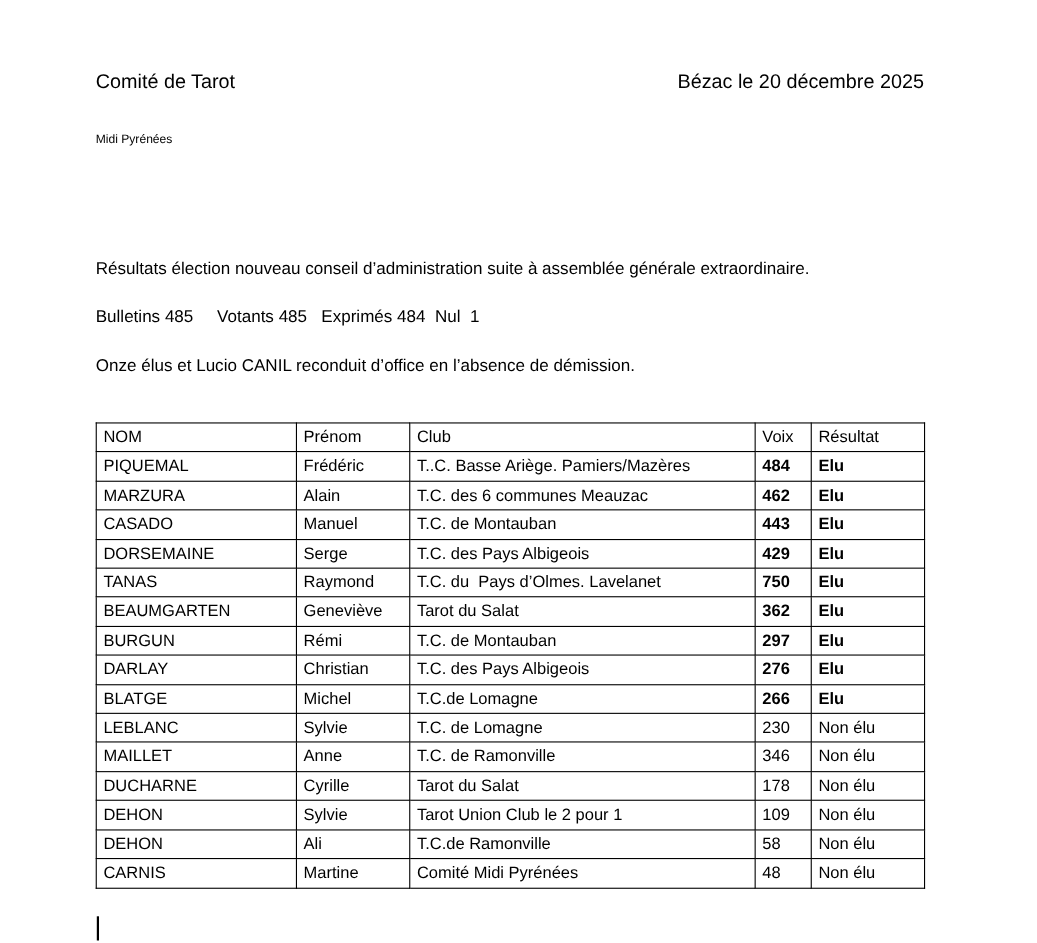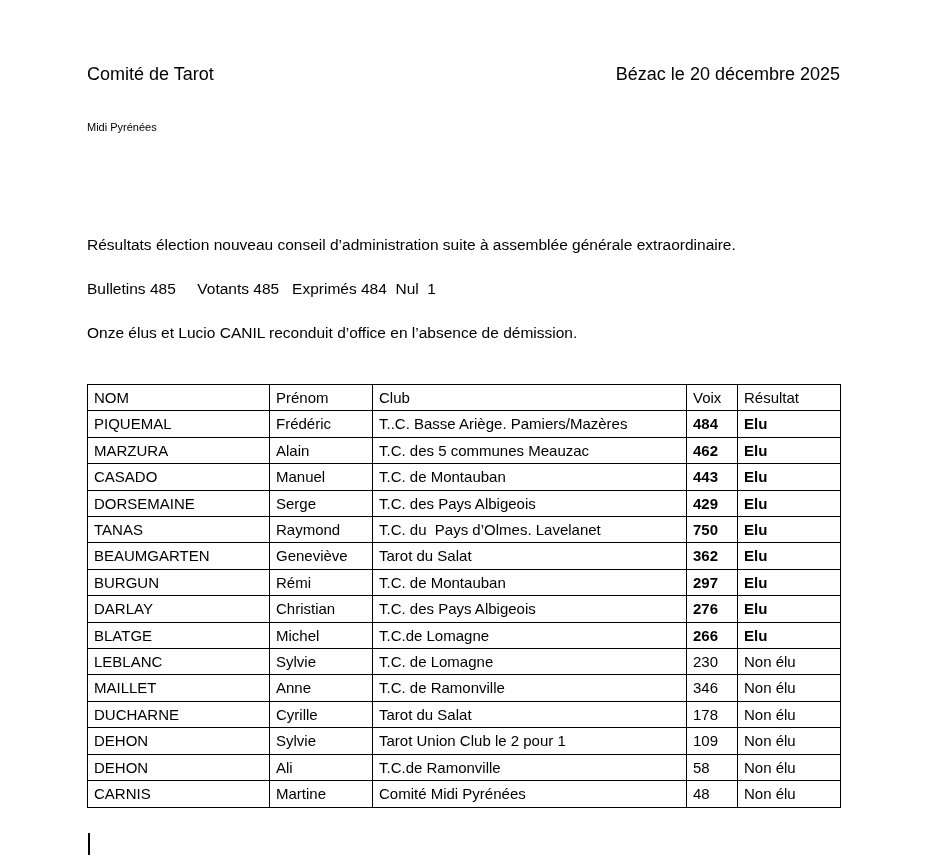--- a/index.html
+++ b/index.html
@@ -148,21 +148,21 @@
         <tr class="elu">
           <td class="nom-cell">PIQUEMAL</td>
           <td class="prenom-cell">Frédéric</td>
           <td class="club-cell">T..C. Basse Ariège. Pamiers/Mazères</td>
           <td class="voix-cell">484</td>
           <td class="res-cell">Elu</td>
         </tr>
         <tr class="elu">
           <td class="nom-cell">MARZURA</td>
           <td class="prenom-cell">Alain</td>
-          <td class="club-cell">T.C. des 5 communes Meauzac</td>
+          <td class="club-cell">T.C. des 6 communes Meauzac</td>
           <td class="voix-cell">462</td>
           <td class="res-cell">Elu</td>
         </tr>
         <tr class="elu">
           <td class="nom-cell">CASADO</td>
           <td class="prenom-cell">Manuel</td>
           <td class="club-cell">T.C. de Montauban</td>
           <td class="voix-cell">443</td>
           <td class="res-cell">Elu</td>
         </tr>

